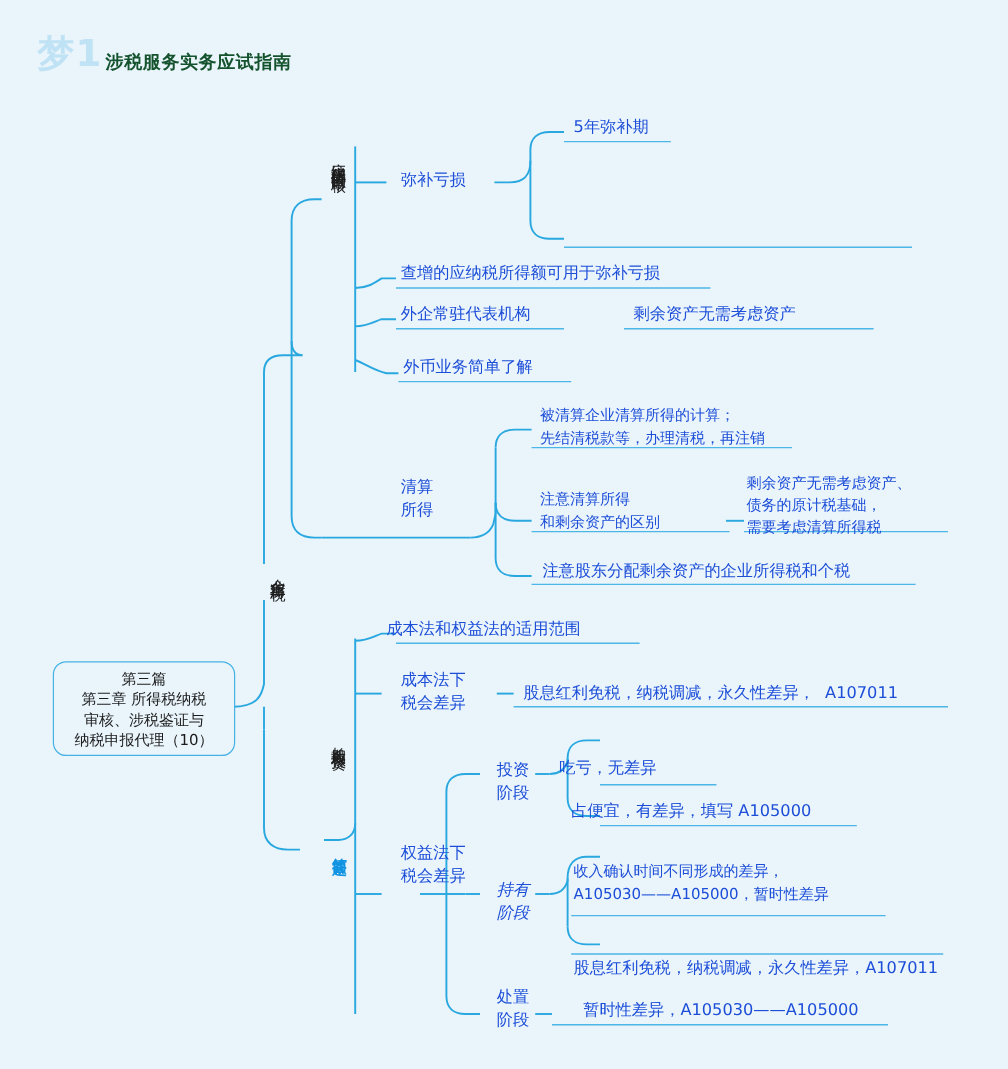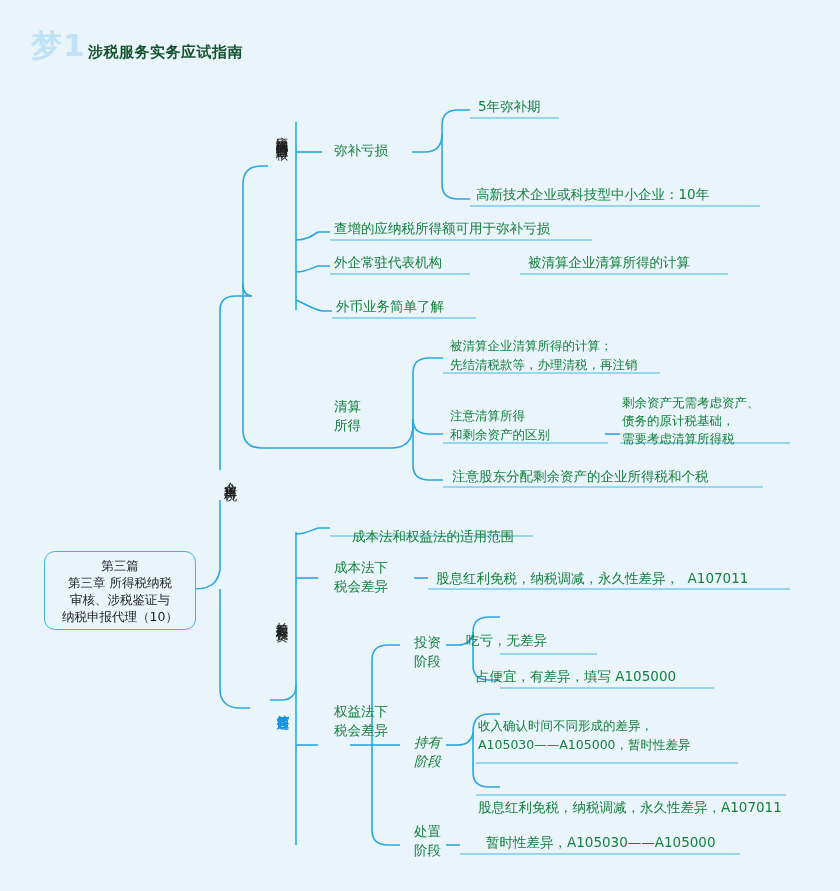--- a/index.html
+++ b/index.html
@@ -24,21 +24,21 @@
     position:absolute;left:88px;top:43px;
     font-size:15px;font-weight:bold;color:#14532d;
     letter-spacing:0.5px;line-height:18px;
   }
 
   
   #wires{position:absolute;left:0;top:0;width:840px;height:891px;}
   #wires path{fill:none;stroke:#29a8e0;stroke-width:1.6;}
 
   
-  .node{position:absolute;color:#15803d;line-height:17px;white-space:pre;}
+  .node{position:absolute;color:#1d4ed8;line-height:17px;white-space:pre;}
   .n-h{font-size:13.5px;}          
   .n-s{font-size:12.5px;}          
 
   
   .root-box{
     position:absolute;left:44px;top:551px;width:150px;height:77px;
     border:1.4px solid #46b2e4;border-radius:11px;
     background:#e9f4fb;
     display:flex;align-items:center;justify-content:center;
   }
@@ -173,47 +173,46 @@
 审核、涉税鉴证与
 纳税申报代理（10）</div>
   </div>
 
   <div class="vert v-lg" style="left:222px;top:472px;">企业所得税</div>
 
   <div class="vert v-md" style="left:274px;top:126px;">应纳税所得额的审核</div>
 
   <div class="node n-h" style="left:334px;top:142px;">弥补亏损</div>
   <div class="node n-h" style="left:478px;top:98px;">5年弥补期</div>
-  <div class="node n-h" style="left:476px;top:186px;">高新技术企业或科技型中小企业：10年</div>
 
   <div class="node n-h" style="left:334px;top:220px;">查增的应纳税所得额可用于弥补亏损</div>
 
   <div class="node n-h" style="left:334px;top:254px;">外企常驻代表机构</div>
-  <div class="node n-h" style="left:528px;top:254px;">被清算企业清算所得的计算</div>
+  <div class="node n-h" style="left:528px;top:254px;">剩余资产无需考虑资产</div>
 
   <div class="node n-h" style="left:336px;top:298px;">外币业务简单了解</div>
 
   <div class="node n-h" style="left:334px;top:397px;line-height:19px;">清算
 所得</div>
 
   <div class="node n-s" style="left:450px;top:336px;line-height:19px;">被清算企业清算所得的计算；
 先结清税款等，办理清税，再注销</div>
 
   <div class="node n-s" style="left:450px;top:406px;line-height:19px;">注意清算所得
 和剩余资产的区别</div>
   <div class="node n-s" style="left:622px;top:394px;line-height:18px;">剩余资产无需考虑资产、
 债务的原计税基础，
 需要考虑清算所得税</div>
 
   <div class="node n-h" style="left:452px;top:468px;">注意股东分配剩余资产的企业所得税和个税</div>
 
   <div class="vert v-md" style="left:274px;top:612px;">长期股权投资</div>
   <div class="badge" style="left:274px;top:705px;">简答题</div>
 
-  <div class="node n-h" style="left:352px;top:516px;margin-top:12px;">成本法和权益法的适用范围</div>
+  <div class="node n-h" style="left:322px;top:516px;">成本法和权益法的适用范围</div>
 
   <div class="node n-h" style="left:334px;top:558px;line-height:19px;">成本法下
 税会差异</div>
   <div class="node n-h" style="left:436px;top:570px;">股息红利免税，纳税调减，永久性差异，  A107011</div>
 
   <div class="node n-h" style="left:334px;top:702px;line-height:19px;">权益法下
 税会差异</div>
 
   <div class="node n-h" style="left:414px;top:633px;line-height:19px;">投资
 阶段</div>

